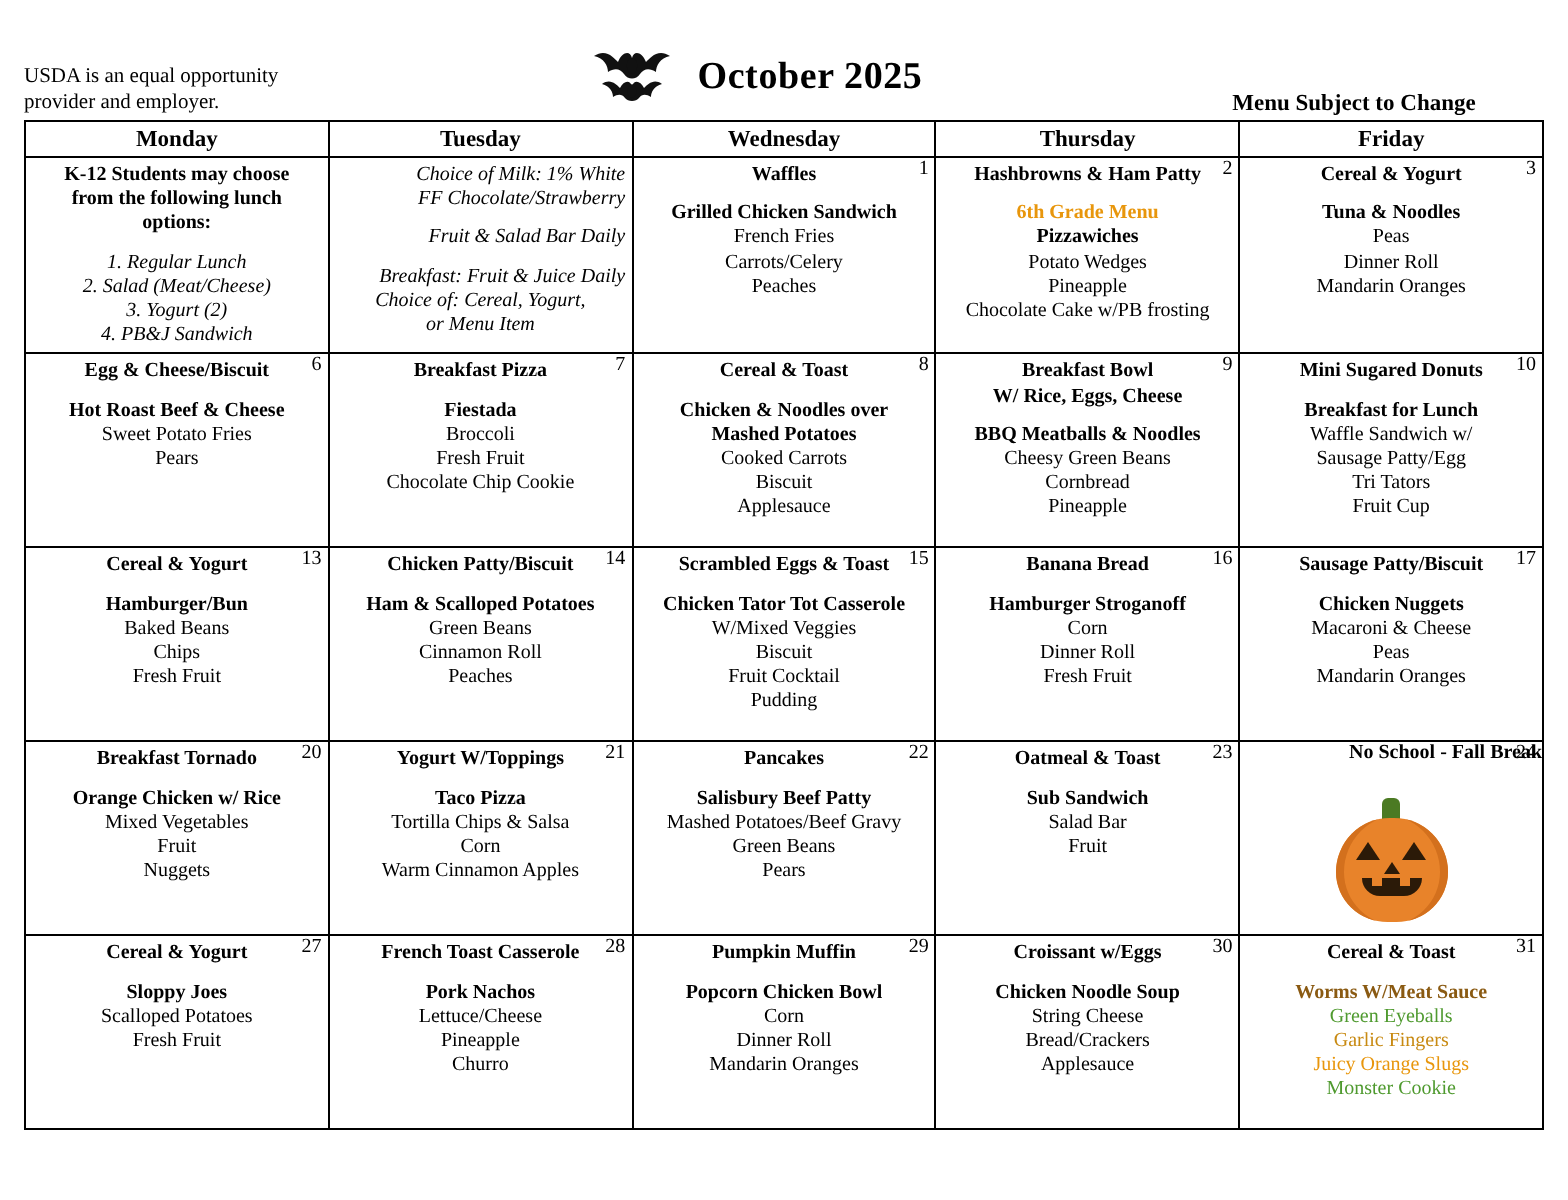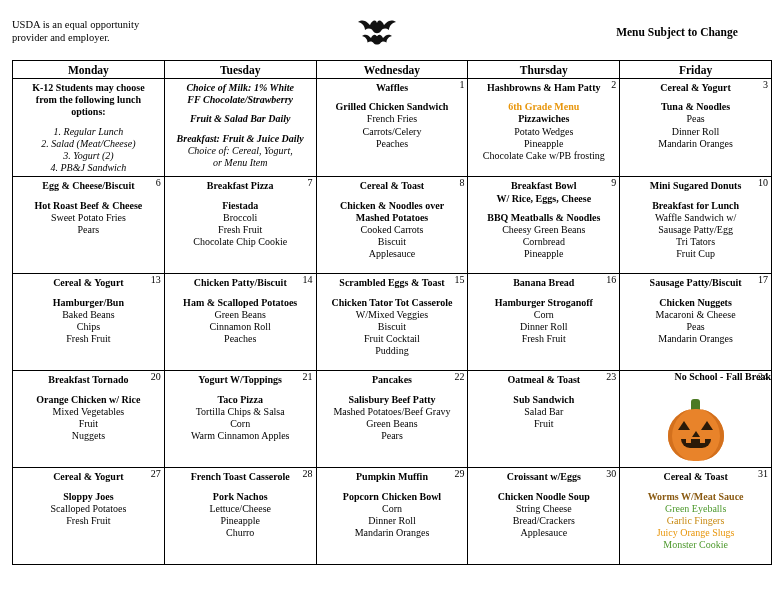--- a/index.html
+++ b/index.html
@@ -17,21 +17,21 @@
   .page {
     position: relative;
     width: 784px;
     height: 600px;
     box-sizing: border-box;
     padding: 14px 12px 6px 12px;
   }
   
   .header {
     display: flex;
-    align-items: flex-start;
+    align-items: flex-end;
     justify-content: space-between;
     height: 44px;
   }
   .usda {
     font-family: "Liberation Serif", serif;
     font-size: 10.5px;
     line-height: 13px;
     width: 200px;
     padding-top: 4px;
   }
@@ -92,21 +92,21 @@
   }
   .cell {
     padding: 3px 3px 2px 3px;
     text-align: center;
     font-size: 10px;
     line-height: 12.2px;
     font-family: "Liberation Serif", serif;
   }
   .b { font-weight: bold; }
   .i { font-style: italic; }
-  .bi { font-weight: bold; font-style: italic; }
+  .bi { font-weight: normal; font-style: italic; text-align: right; }
   .gap { height: 7px; }
   .orange { color: #e8960c; }
   .green { color: #4f9a2f; }
   .amber { color: #c88a12; }
   .brown-b { color: #8a5a12; font-weight: bold; }
   .nos { font-weight: bold; font-size: 10px; text-align: right; padding-left: 3px; }
   
   .pumpkin-wrap {
     display: flex;
     justify-content: center;
@@ -185,20 +185,21 @@
       <div class="bats">
         <svg width="46" height="38" viewBox="0 0 46 38">
           <g fill="#111">
             <path d="M4 8 C10 4 14 9 16 11 C18 6 22 5 23 9 C24 5 28 6 30 11 C32 9 36 4 42 8 C37 9 35 13 35 16 C32 14 29 14 27 17 C25 20 21 20 19 17 C17 14 14 14 11 16 C11 13 9 9 4 8 Z"></path>
             <ellipse cx="23" cy="13" rx="2.6" ry="4"></ellipse>
             <path d="M8 22 C12 19 15 22 17 24 C19 20 22 20 23 23 C24 20 27 20 29 24 C31 22 34 19 38 22 C34 23 32.5 26 32.5 28.5 C30 27 28 27 26.5 29 C25 31 21 31 19.5 29 C18 27 16 27 13.5 28.5 C13.5 26 12 23 8 22 Z"></path>
             <ellipse cx="23" cy="25.5" rx="2.2" ry="3.4"></ellipse>
           </g>
         </svg>
       </div>
+      <div class="month-title">October 2025</div>
     </div>
 
     <div class="subject">Menu Subject to Change</div>
   </div>
 
   <table class="cal">
     <thead>
       <tr>
         <th>Monday</th>
         <th>Tuesday</th>

